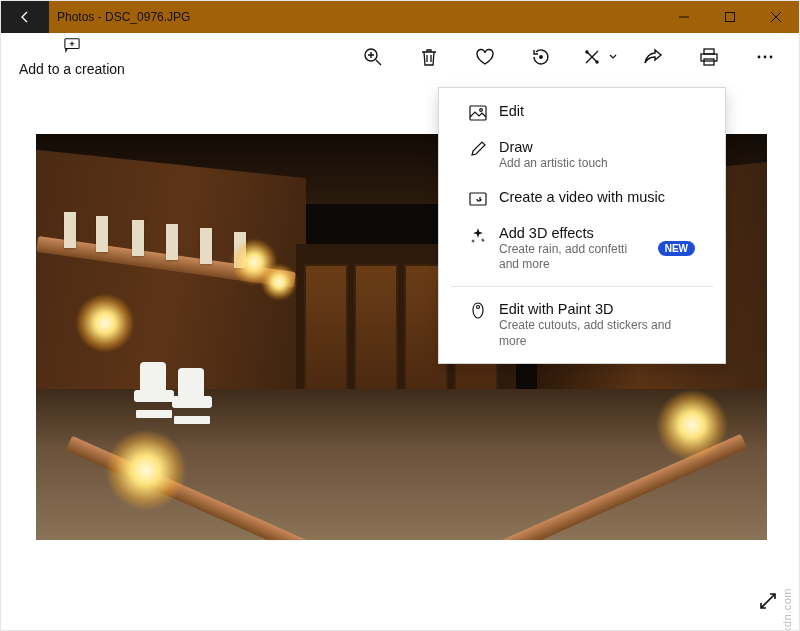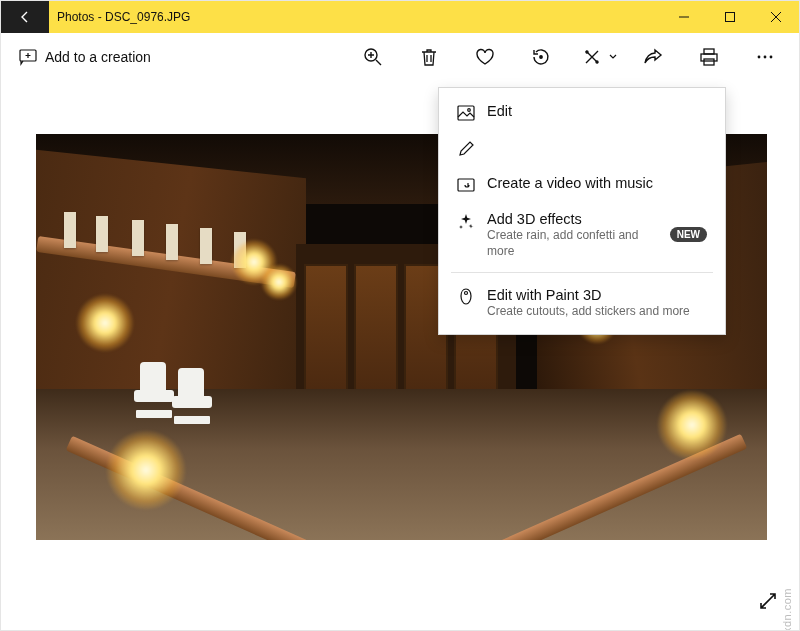--- a/index.html
+++ b/index.html
@@ -10,21 +10,21 @@
       background: #fff;
       overflow: hidden;
       position: relative;
       border: 1px solid #e5e5e5;
     }
     
     .titlebar {
       height: 32px;
       display: flex;
       align-items: stretch;
-      background: #fde047;
+      background: #a16207;
     }
     .back-btn {
       width: 48px;
       background: #1f1f1f;
       color: #fff;
       display: flex;
       align-items: center;
       justify-content: center;
     }
     .title {
@@ -52,20 +52,21 @@
       gap: 4px;
     }
     .add-btn {
       display: flex;
       align-items: center;
       gap: 8px;
       padding: 0 10px;
       height: 40px;
       font-size: 14px;
       color: #111;
+      flex-direction: column;
     }
     .spacer { flex: 1; }
     .tool-btn {
       width: 52px;
       height: 40px;
       display: flex;
       align-items: center;
       justify-content: center;
       position: relative;
     }
@@ -143,33 +144,33 @@
       top: 86px;
       width: 288px;
       background: #fff;
       border: 1px solid #d6d6d6;
       box-shadow: 0 6px 14px rgba(0,0,0,0.18);
       padding: 6px 0;
     }
     .menu-item {
       display: flex;
       align-items: flex-start;
-      padding: 8px 18px;
+      padding: 8px 30px;
       gap: 12px;
     }
     .mi-icon {
       width: 18px; height: 18px; flex: 0 0 18px;
       margin-top: 2px;
       display:flex;align-items:center;justify-content:center;
     }
     .mi-text { flex:1; }
     .mi-title { font-size: 14.5px; color:#111; line-height:1.25; }
     .mi-desc { font-size: 12px; color:#6a6a6a; line-height:1.3; }
     .badge {
-      background:#404040; color:#fff; font-size:10px;
+      background:#1d4ed8; color:#fff; font-size:10px;
       padding:2px 7px; border-radius:9px; align-self:center;
       font-weight:600;
     }
     .menu-sep { height:1px; background:#e2e2e2; margin:5px 12px; }
     
     .fullscreen-btn {
       position:absolute; right:16px; bottom:14px;
       width:30px; height:30px;
       display:flex;align-items:center;justify-content:center;
     }
@@ -315,20 +316,24 @@
     <div class="mi-text">
       <div class="mi-title">Edit</div>
     </div>
   </div>
   <div class="menu-item">
     <span class="mi-icon">
       <svg width="18" height="18" viewBox="0 0 18 18" fill="none" stroke="#111" stroke-width="1.2">
           <path d="M3 15l1-4L13 2l3 3-9 9-4 1z"></path>
         </svg>
     </span>
+    <div class="mi-text">
+      <div class="mi-title">Draw</div>
+      <div class="mi-desc">Add an artistic touch</div>
+    </div>
   </div>
   <div class="menu-item">
     <span class="mi-icon">
       <svg width="18" height="14" viewBox="0 0 18 14" fill="none" stroke="#111" stroke-width="1.2">
           <rect x="1" y="1" width="16" height="12" rx="1"></rect>
           <path d="M11 5v4M8 7a2 2 0 104 0"></path>
         </svg>
     </span>
     <div class="mi-text">
       <div class="mi-title">Create a video with music</div>

